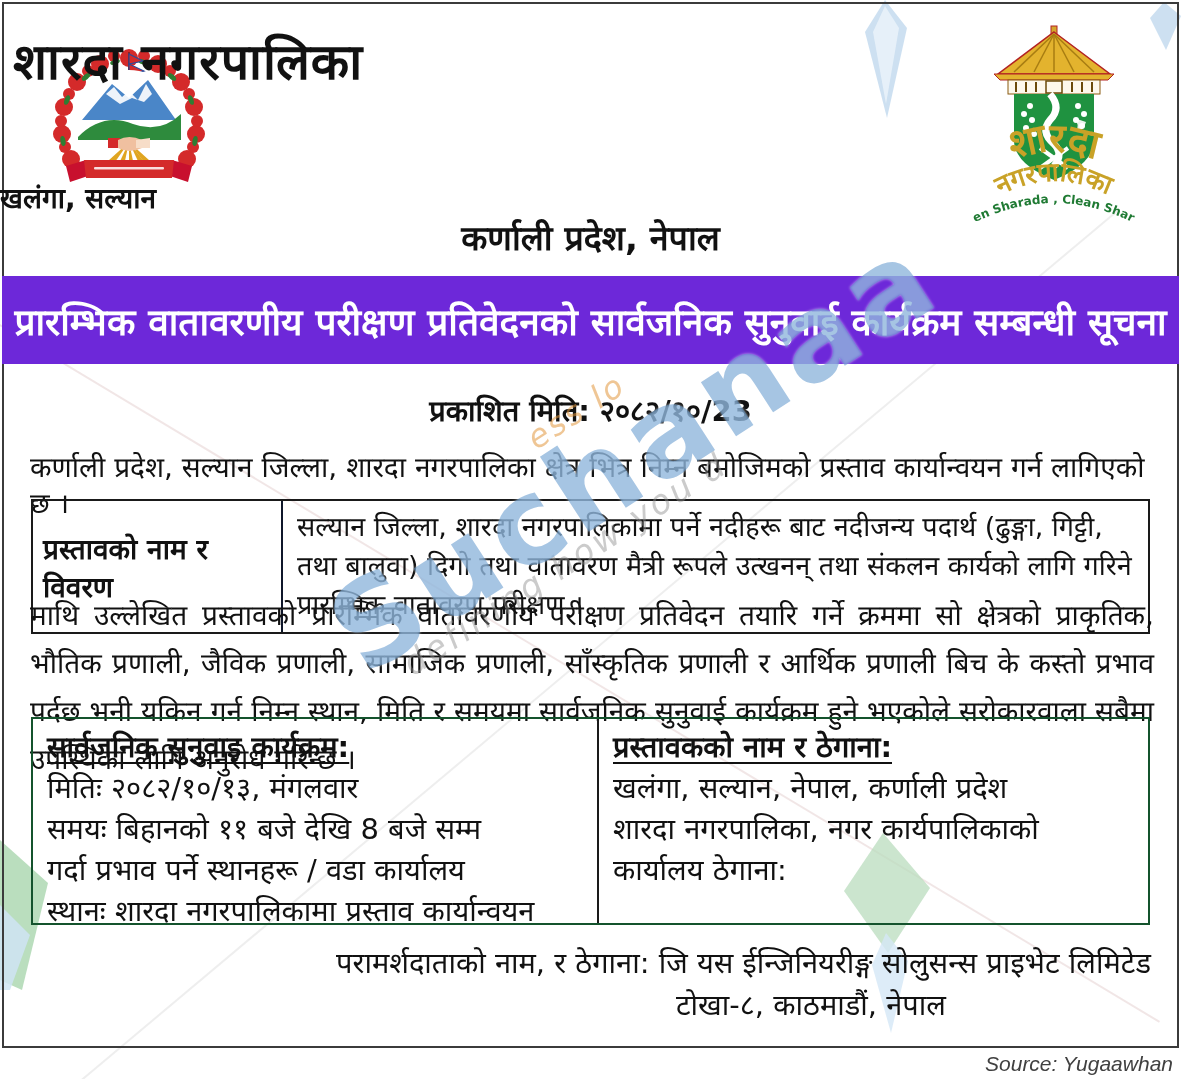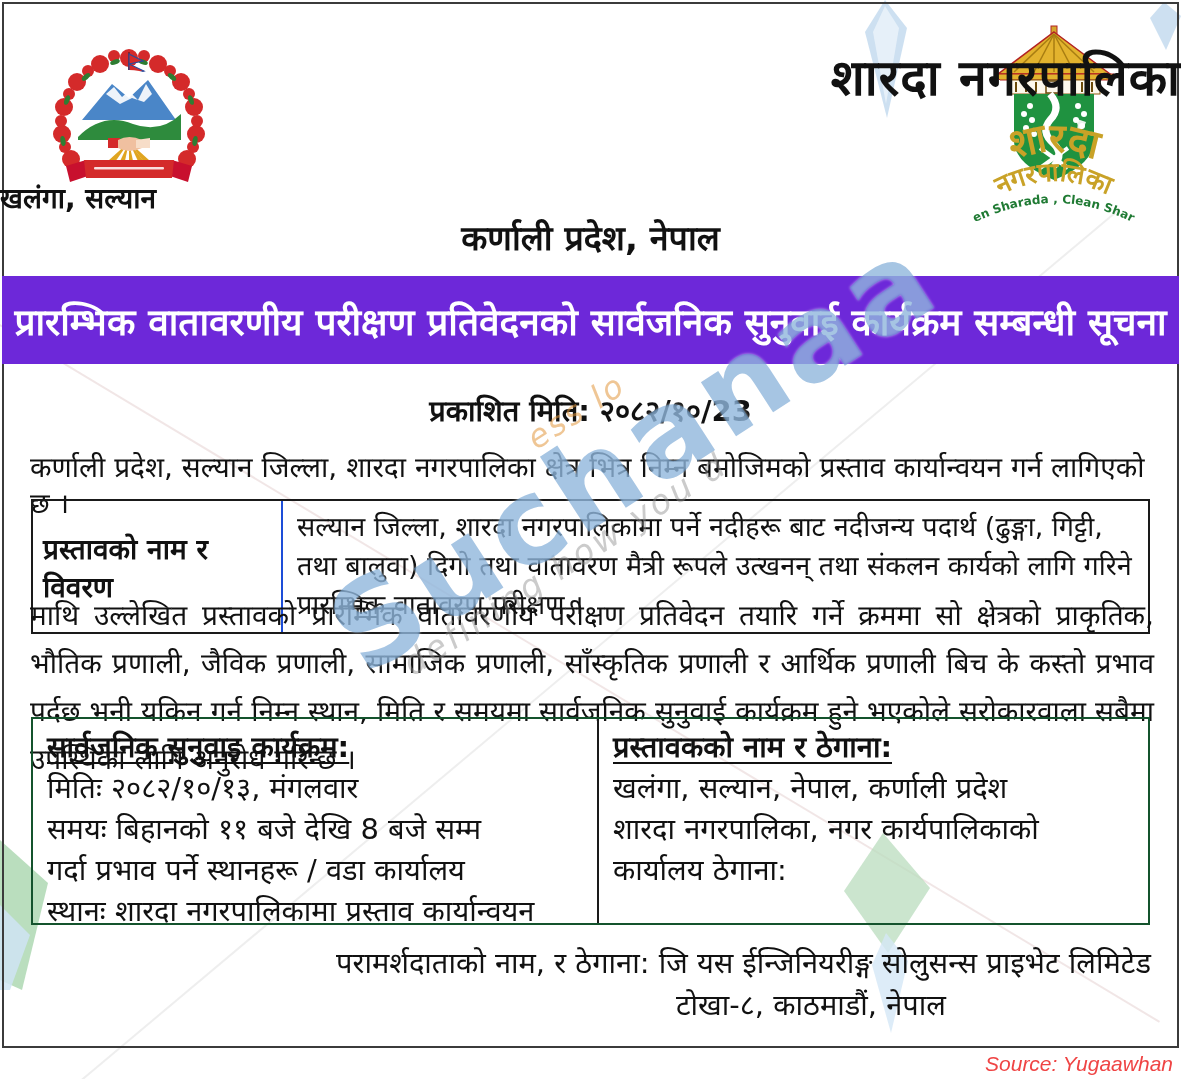--- a/index.html
+++ b/index.html
@@ -15,22 +15,22 @@
   }
   
   .xline { position:absolute; height:2px; opacity:.35; pointer-events:none; }
   .xline1 { width:1400px; left:-40px; top:300px; background:#d8b8b8;
             transform:rotate(31deg); transform-origin:0 0; }
   .xline2 { width:1400px; left:1120px; top:210px; background:#cfcfcf;
             transform:rotate(140deg); transform-origin:0 0; }
   
   .kite { position:absolute; pointer-events:none; }
   
-  .hdr-title1 { position:absolute; left:0; top:42px; width:100%; text-align:right;
-    font-size:50px; font-weight:bold; letter-spacing:1px; }
+  .hdr-title1 { position:absolute; left:0; top:26px; width:100%; text-align:left;
+    font-size:50px; font-weight:bold; letter-spacing:1px;padding-left:13px; }
   .hdr-title2 { position:absolute; left:0; top:98px; width:100%; text-align:center;
     font-size:57px; font-weight:bold; }
   .hdr-addr1 { position:absolute; left:0; top:178px; width:100%; text-align:left;
     font-size:28px; font-weight:bold; }
   .hdr-addr2 { position:absolute; left:0; top:214px; width:100%; text-align:center;
     font-size:34px; font-weight:bold; }
   .logo { position:absolute; }
   .logo-left { left:48px; top:42px; }
   .logo-right { left:958px; top:22px; }
   
@@ -41,21 +41,21 @@
   .banner-text { color:#ffffff; font-size:37px; font-weight:bold; text-align:center; }
   
   .published { position:absolute; left:0; top:390px; width:100%; text-align:center;
     font-size:29px; font-weight:bold; }
   
   .intro { position:absolute; left:30px; top:450px; width:1122px;
     font-size:28px; line-height:36px; }
   
   .tbl1 { position:absolute; left:31px; top:499px; width:1119px;
     border:2px solid #1a1a1a; display:flex; background:transparent; }
-  .tbl1-label { width:250px; border-right:2px solid #1d4ed8; display:flex;
+  .tbl1-label { width:250px; border-right:2px solid #0f172a; display:flex;
     align-items:center; justify-content:center; font-size:28px; font-weight:bold;
     padding:6px 10px; text-align:left; }
   .tbl1-desc { flex:1; padding:6px 12px 8px 14px; font-size:27px; line-height:39px; }
   
   .bodytext { position:absolute; left:30px; top:592px; width:1124px;
     font-size:28px; line-height:48px; text-align:justify; }
   
   .tbl2 { position:absolute; left:31px; top:717px; width:1119px; height:208px;
     border:2px solid #14532d; display:flex; }
   .tbl2-left { width:566px; border-right:2px solid #1a1a1a; padding:8px 14px;
@@ -63,21 +63,21 @@
   .tbl2-right { flex:1; padding:8px 14px; font-size:29px; line-height:41px; }
   .tbl2 .heading { font-weight:bold; text-decoration:underline;
     text-underline-offset:5px; }
   
   .consultant { position:absolute; right:30px; top:942px; text-align:right;
     font-size:29px; line-height:42px; }
   .consultant .label { font-weight:normal;margin-left:25px; }
   .consultant .addr { margin-right:205px; }
   
   .source { position:absolute; right:8px; top:1052px; font-size:21px;
-    font-style:italic; font-family:"Liberation Sans", sans-serif; color:#ef4444; }
+    font-style:italic; font-family:"Liberation Sans", sans-serif; color:#404040; }
   
   .wm { position:absolute; pointer-events:none; white-space:nowrap; }
   .wm-main { left:305px; top:585px; font-size:118px; font-weight:bold;
     color:rgba(77,140,200,0.50); letter-spacing:6px;
     transform:rotate(-33deg); transform-origin:0 0;
     text-shadow:0 0 3px rgba(255,255,255,.6); }
   .wm-tag { left:395px; top:650px; font-size:34px; font-style:italic;
     color:rgba(140,140,140,0.45); letter-spacing:3px;
     transform:rotate(-33deg); transform-origin:0 0; }
   .wm-accent { left:520px; top:425px; font-size:32px; font-style:italic;

